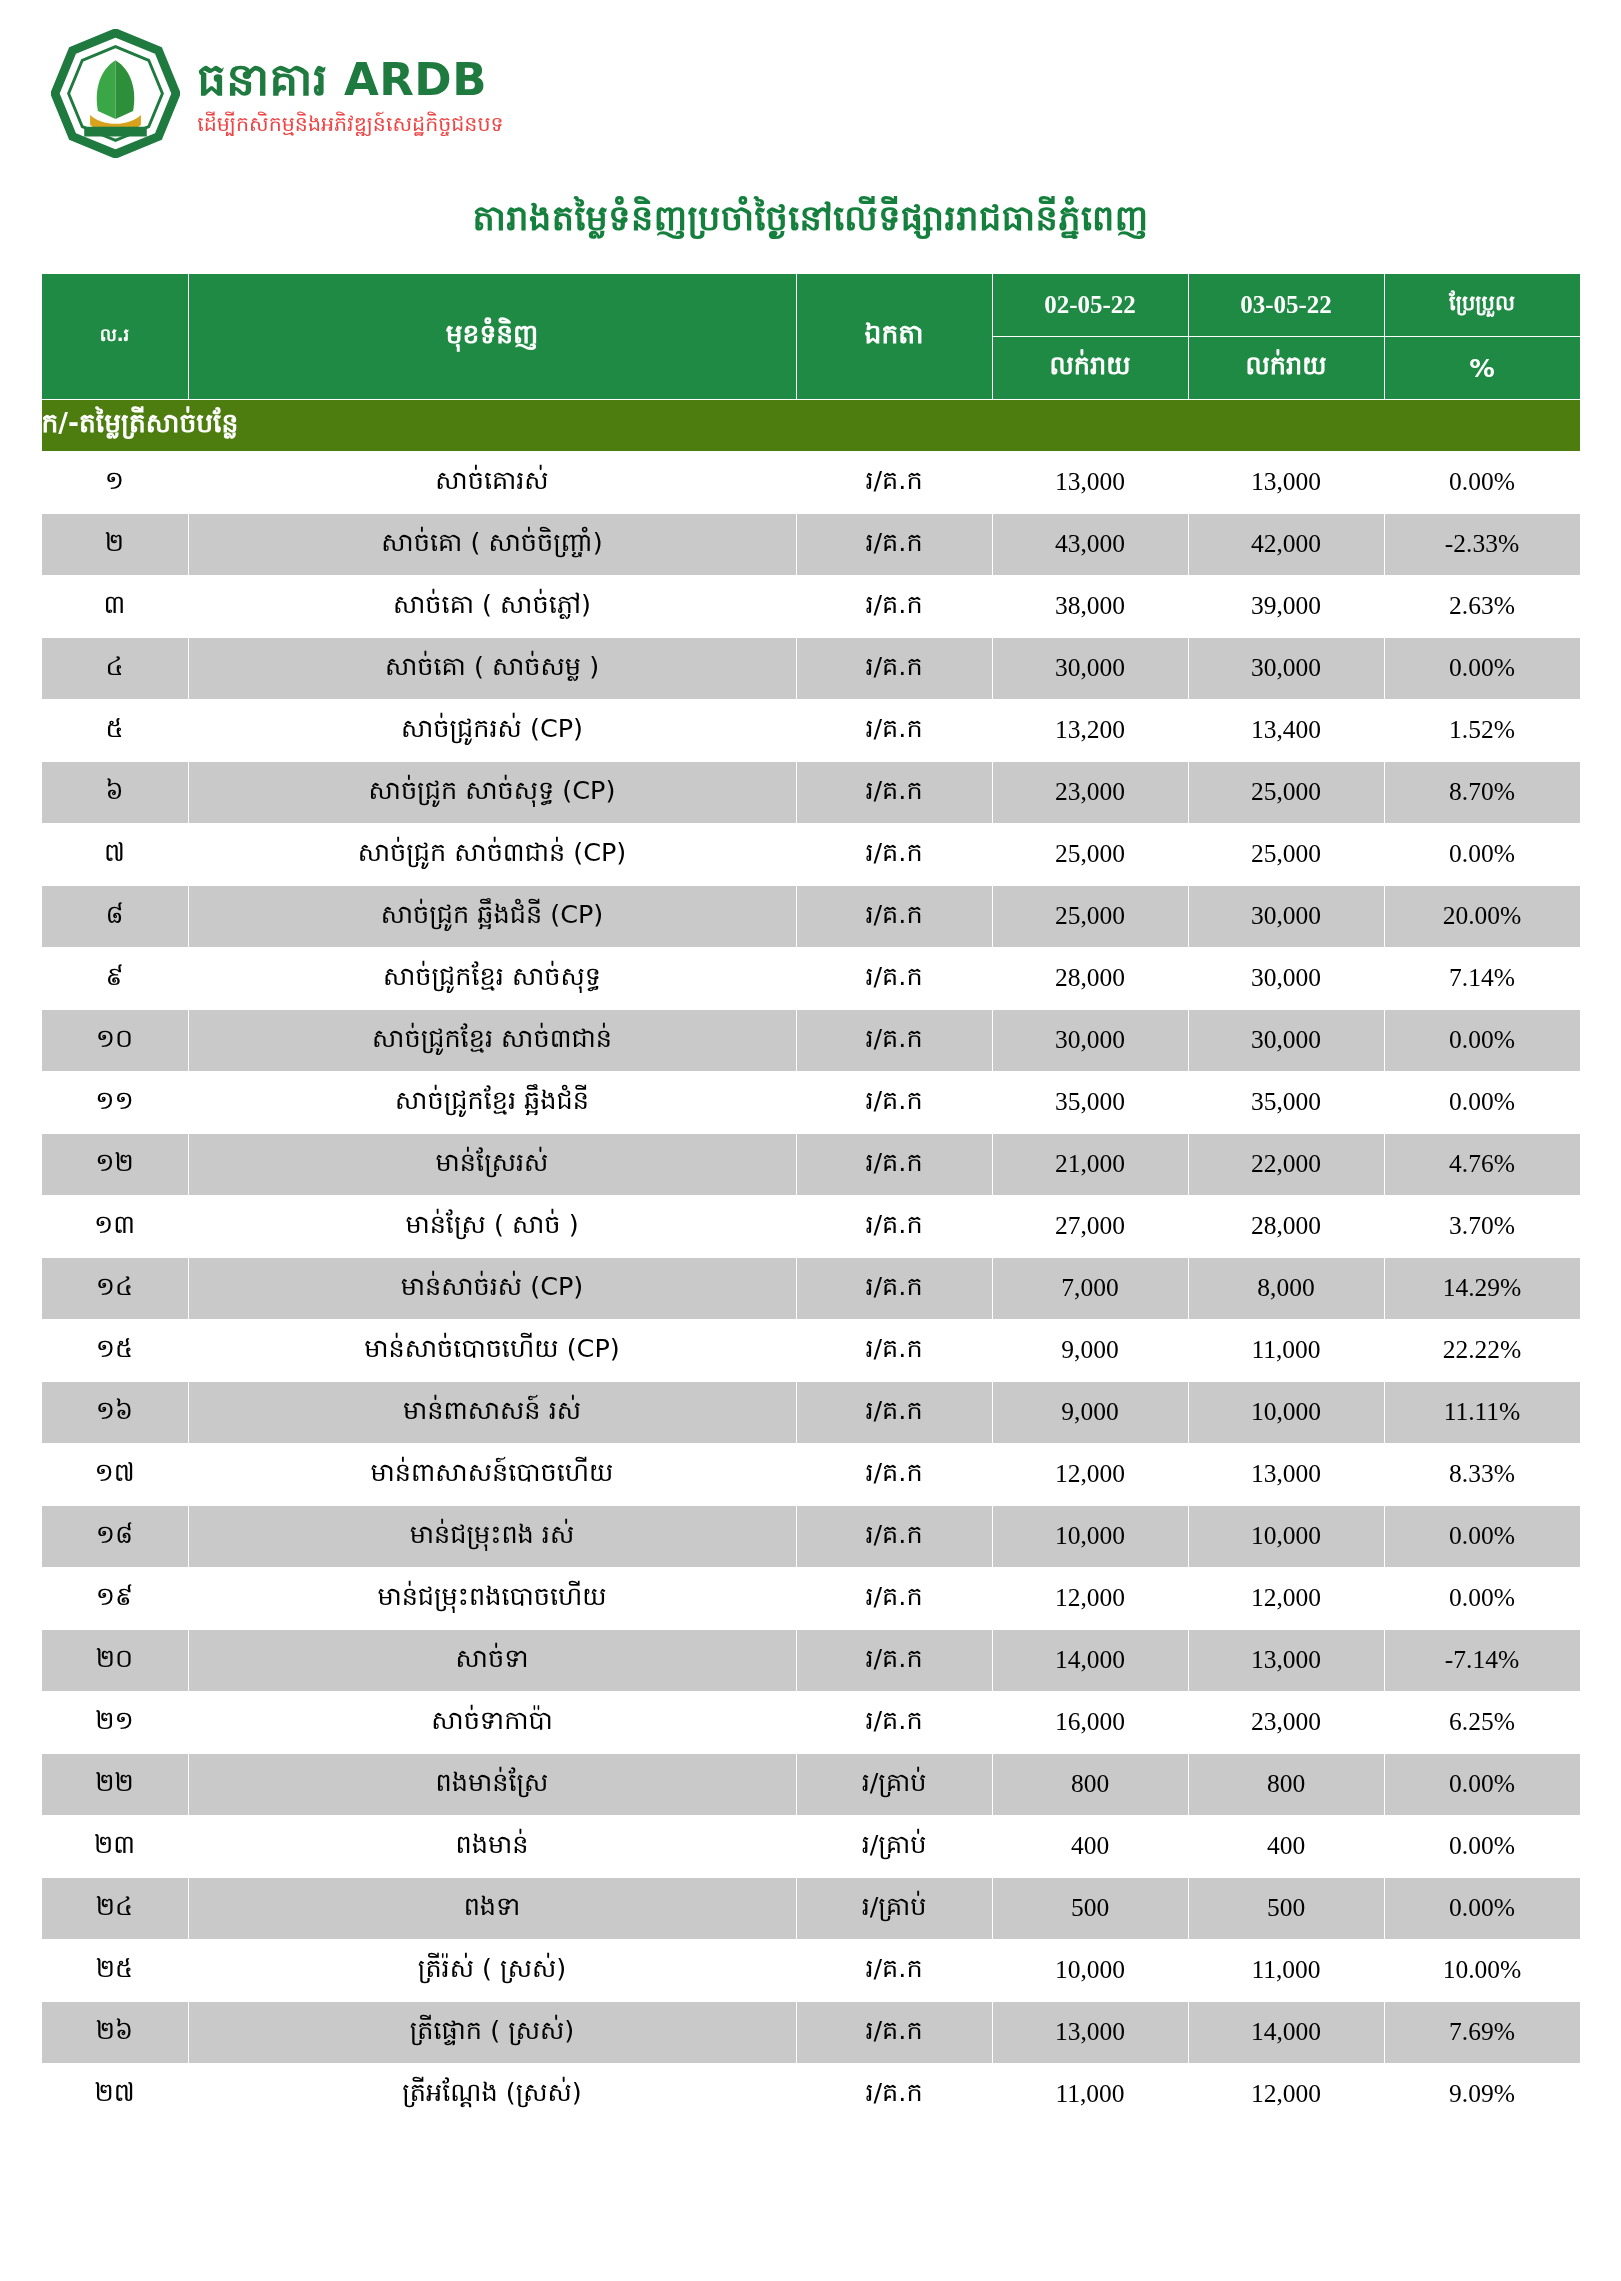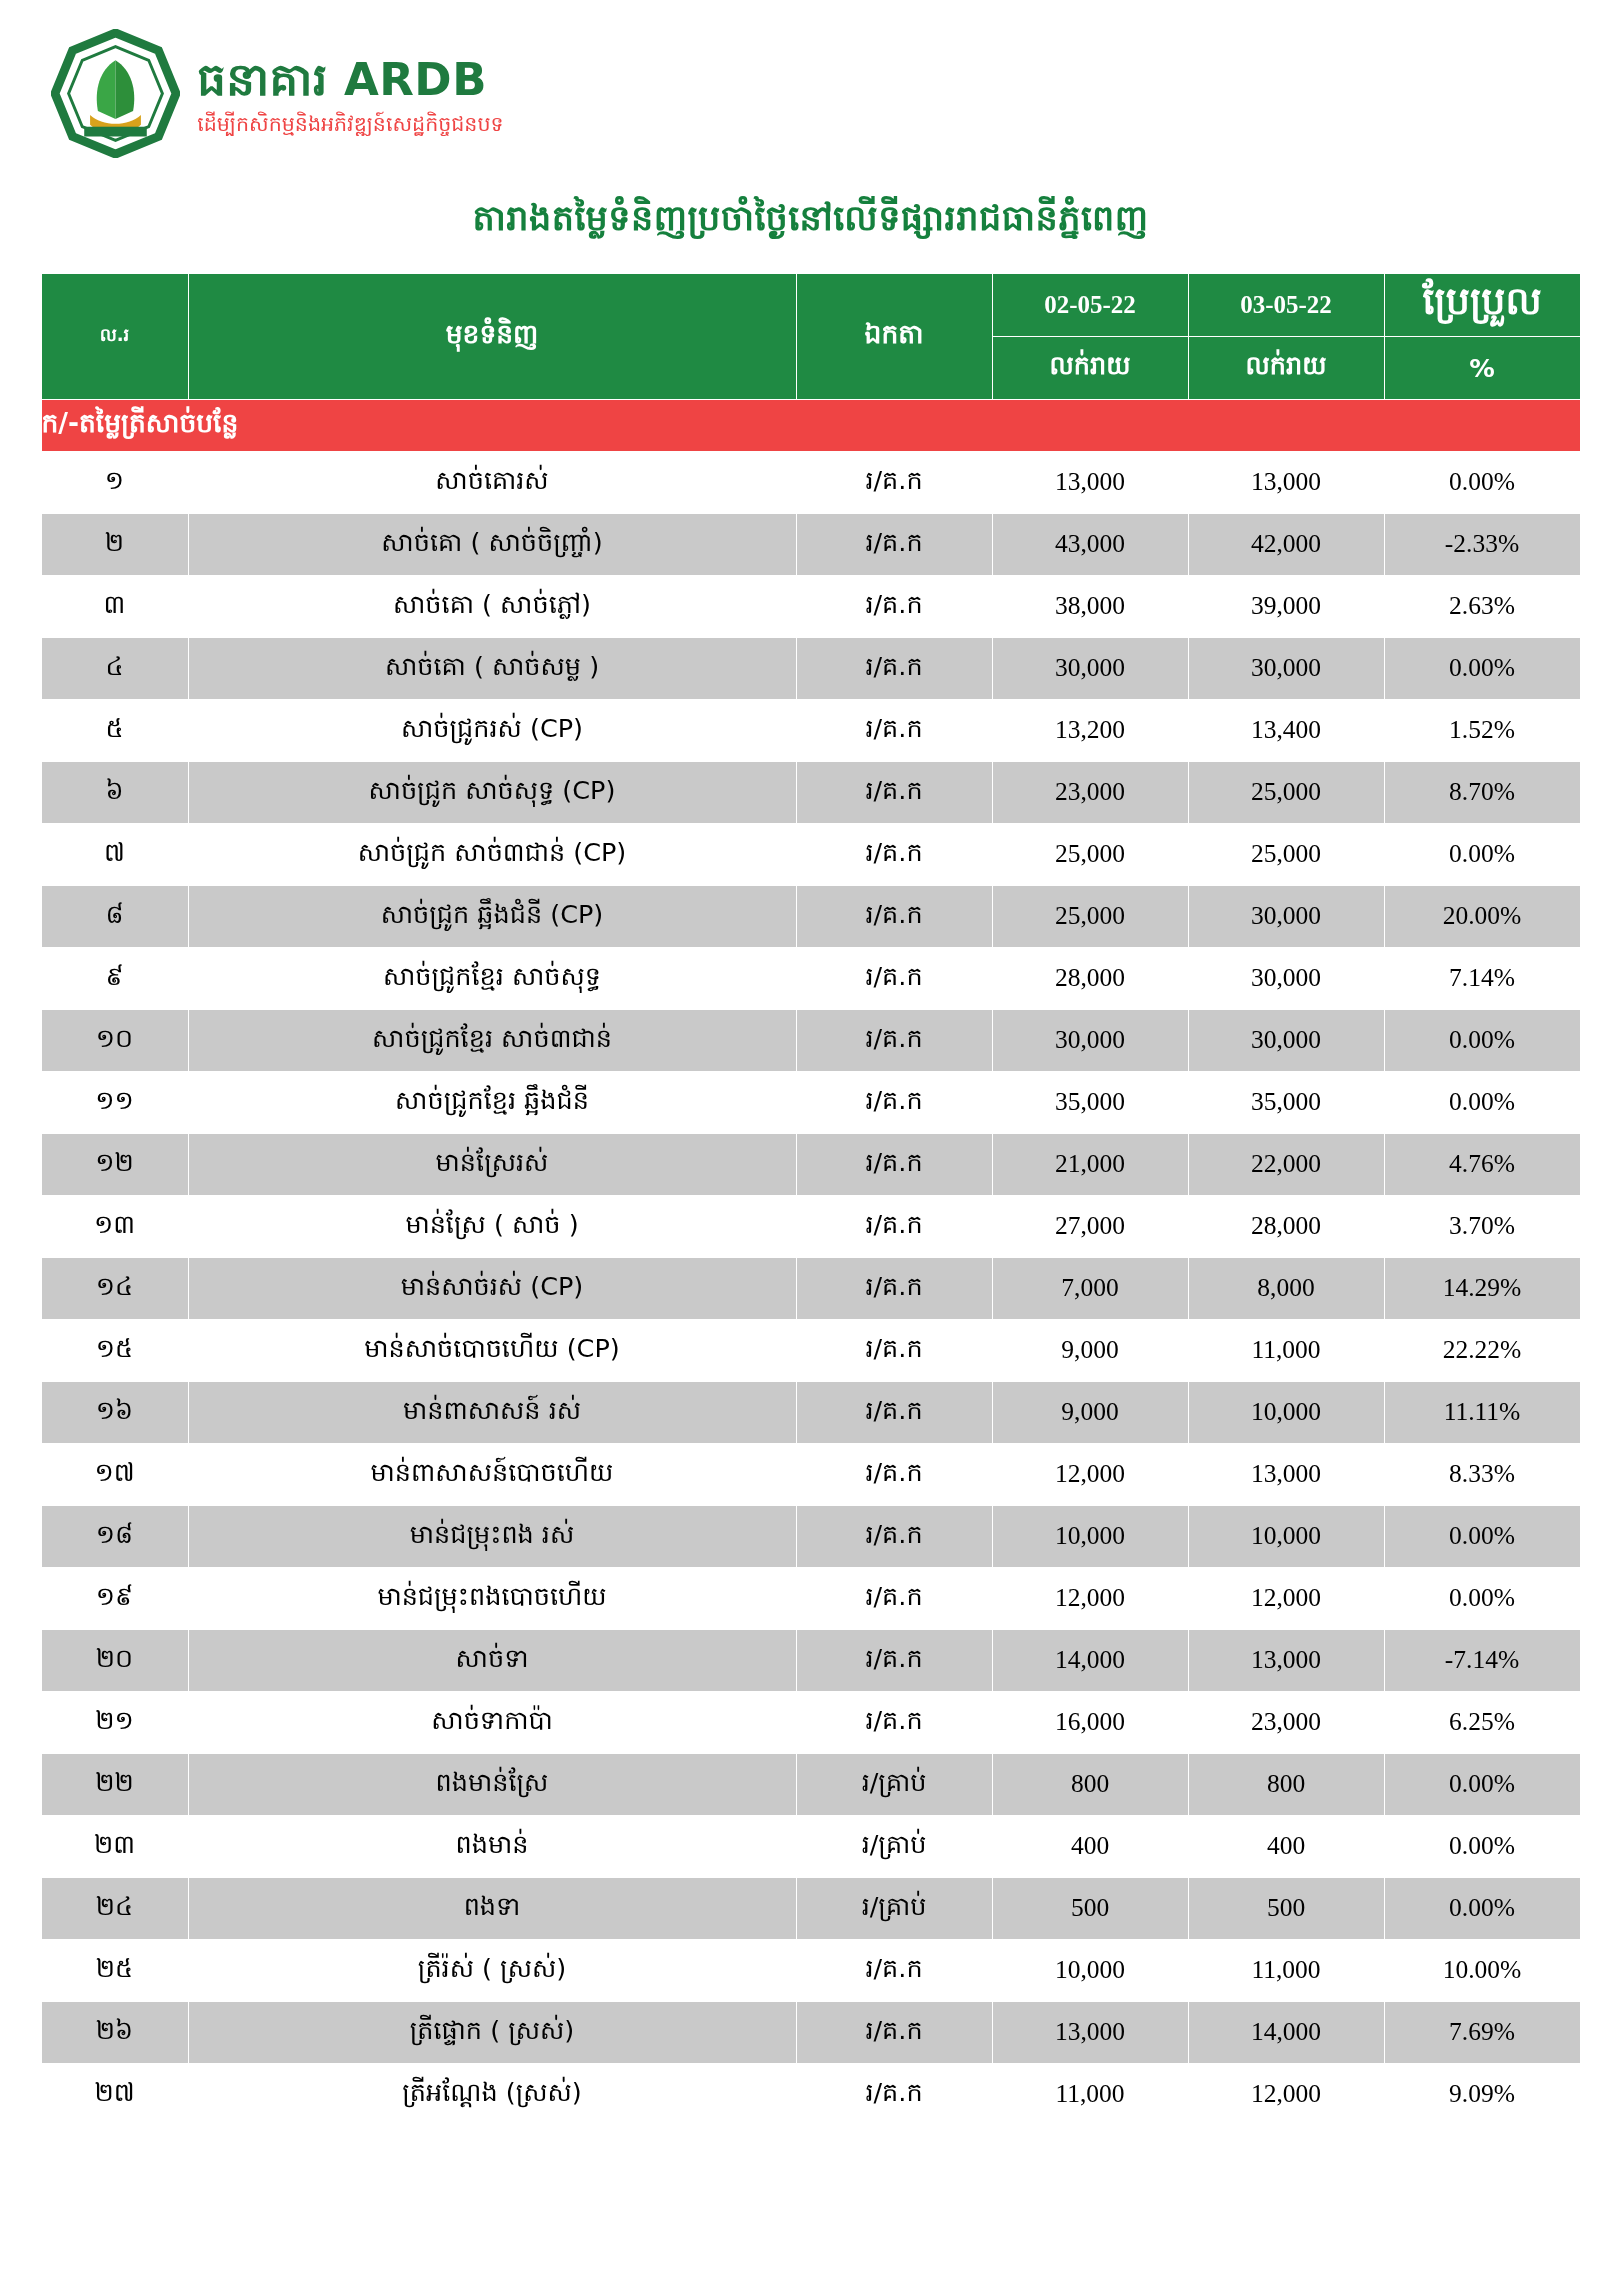--- a/index.html
+++ b/index.html
@@ -82,24 +82,24 @@
     color: #ffffff;
     font-weight: bold;
     text-align: center;
     vertical-align: middle;
   }
   .th-no { width: 147px; font-size: 18px; height: 125px; }
   .th-item { width: 608px; font-size: 26.5px; }
   .th-unit { width: 196px; font-size: 26.5px; }
   .th-date { font-size: 26.5px; height: 61px; }
   .th-sub { font-size: 25.5px; height: 61px; font-weight: bold; }
-  .th-pct { width: 255px; font-size: 38px; }
+  .th-pct { width: 255px; font-size: 21px; }
 
   .section-row td {
-    background: #ef4444;
+    background: #4d7c0f;
     color: #ffffff;
     font-size: 26.5px;
     font-weight: bold;
     text-align: left;
     padding: 9.8px 0 9.8px 17.6px;
     height: 51px;
   }
 
   tbody tr.data-row td {
     height: 61px;

